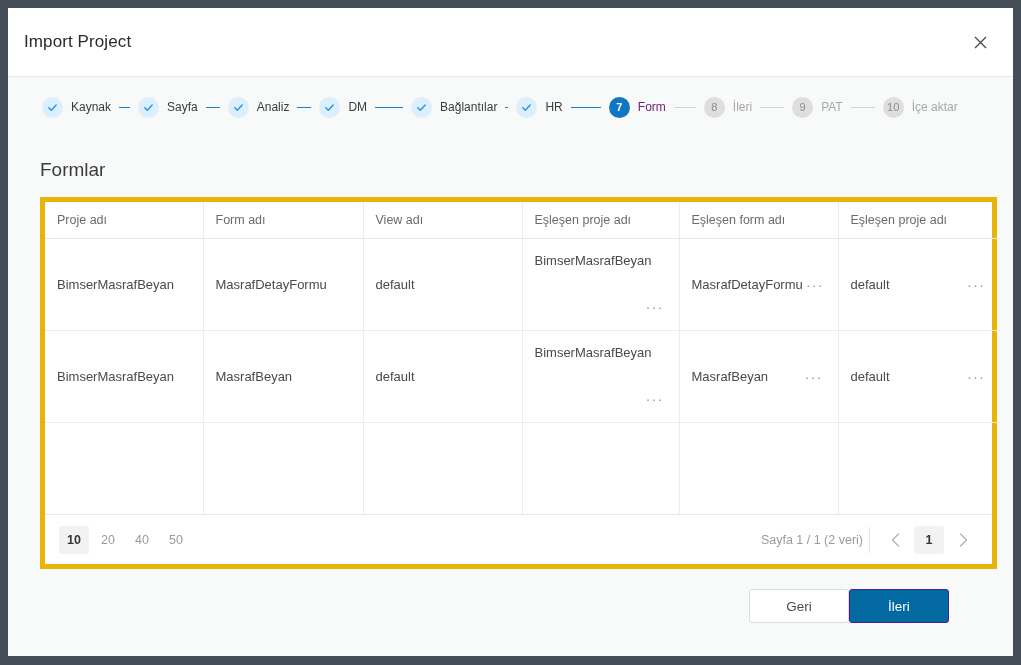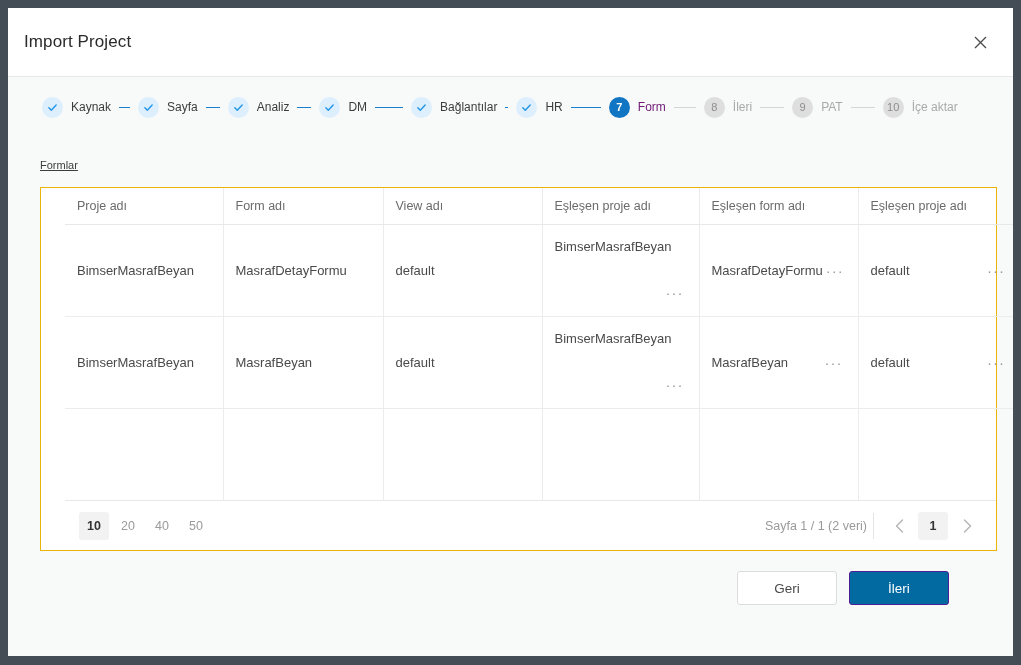--- a/index.html
+++ b/index.html
@@ -113,34 +113,32 @@
   .connector.blue { background: #1b7fd0; }
   .connector.grey { background: #d5d5d5; }
 
   
   .content {
     flex: 1 1 auto;
     padding: 0 32px;
     position: relative;
   }
   .section-title {
-    font-size: 11px;
+    font-size: 19px;
     color: #3c3c3c;
     padding-top: 22px;
     padding-bottom: 16px;
     font-weight: 400;
-    text-decoration: underline;
   }
 
   
   .table-card {
     background: #ffffff;
-    border: 1px solid #eab308;
+    border: 5px solid #eab308;
     width: 957px;
-    padding-left: 24px;
   }
   table {
     width: 100%;
     border-collapse: collapse;
     table-layout: fixed;
   }
   thead th {
     height: 36px;
     text-align: left;
     font-size: 12.5px;
@@ -255,21 +253,20 @@
     color: #333333;
     margin: 0 4px;
     cursor: pointer;
   }
 
   
   .footer {
     padding: 20px 32px 0 32px;
     display: flex;
     justify-content: flex-end;
-    gap: 12px;
   }
   .btn {
     height: 34px;
     min-width: 96px;
     border-radius: 3px;
     font-size: 13.5px;
     display: flex;
     align-items: center;
     justify-content: center;
     cursor: pointer;

